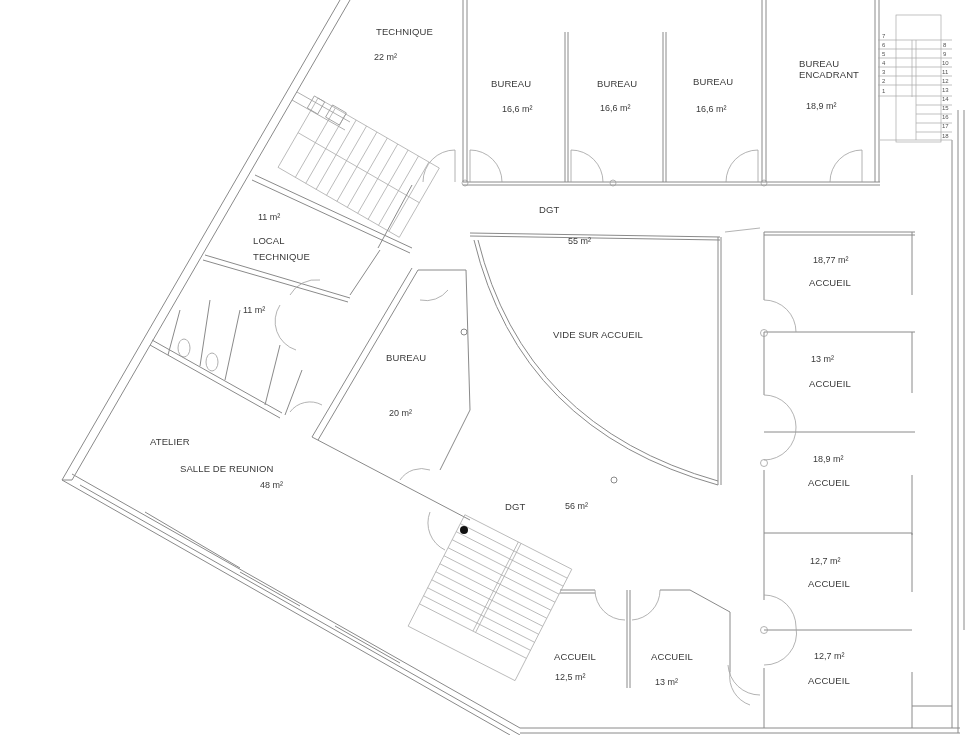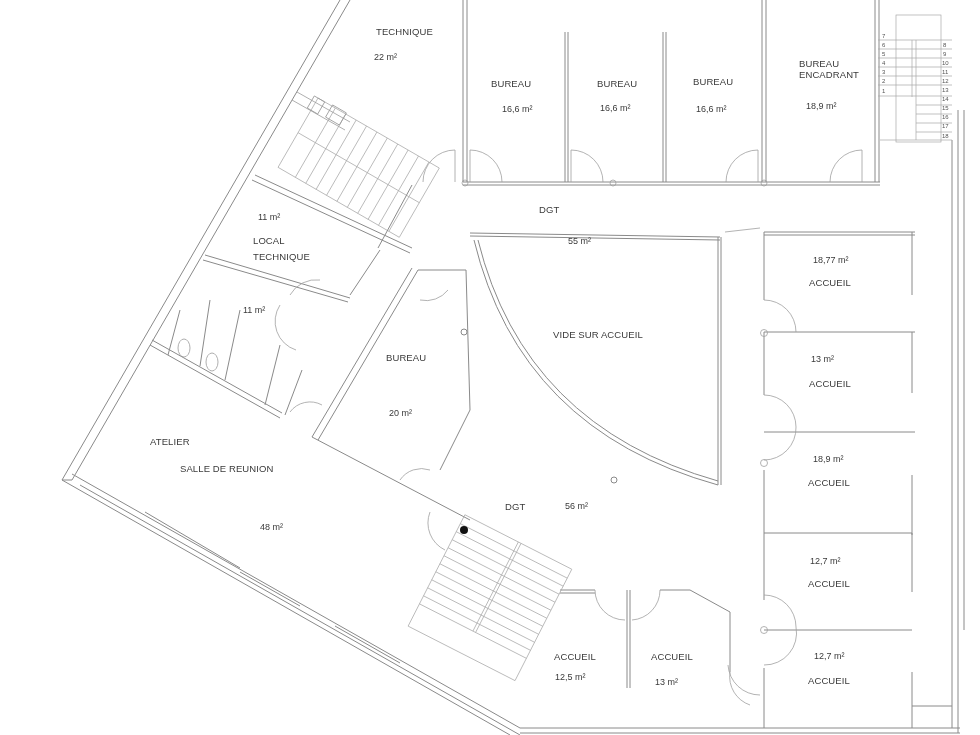--- a/index.html
+++ b/index.html
@@ -287,21 +287,21 @@
 </div>
 
 <div>
   <span class="lbl" style="left:386px;top:352px;">BUREAU</span>
   <span class="area" style="left:389px;top:408px;">20 m²</span>
 </div>
 
 <div>
   <span class="lbl" style="left:150px;top:436px;">ATELIER</span>
   <span class="lbl" style="left:180px;top:463px;">SALLE DE REUNION</span>
-  <span class="area" style="left:260px;top:522px;text-align:center;">48 m²</span>
+  <span class="area" style="left:260px;top:480px;text-align:center;">48 m²</span>
 </div>
 
 <div>
   <span class="lbl" style="left:505px;top:501px;">DGT</span>
   <span class="area" style="left:565px;top:501px;">56 m²</span>
 </div>
 
 <div>
   <span class="area" style="left:813px;top:255px;">18,77  m²</span>
   <span class="lbl" style="left:809px;top:277px;">ACCUEIL</span>

